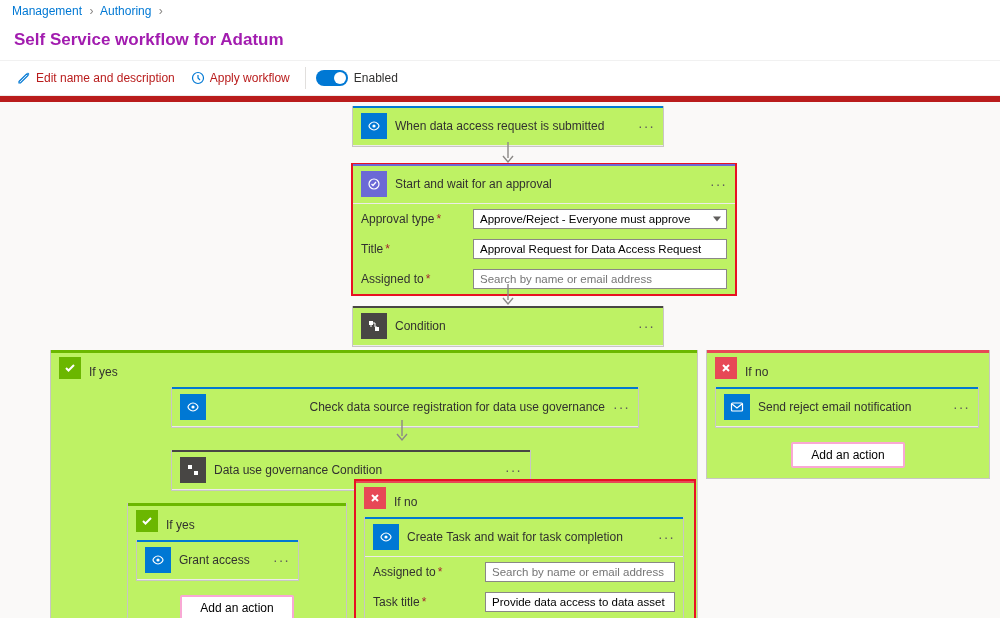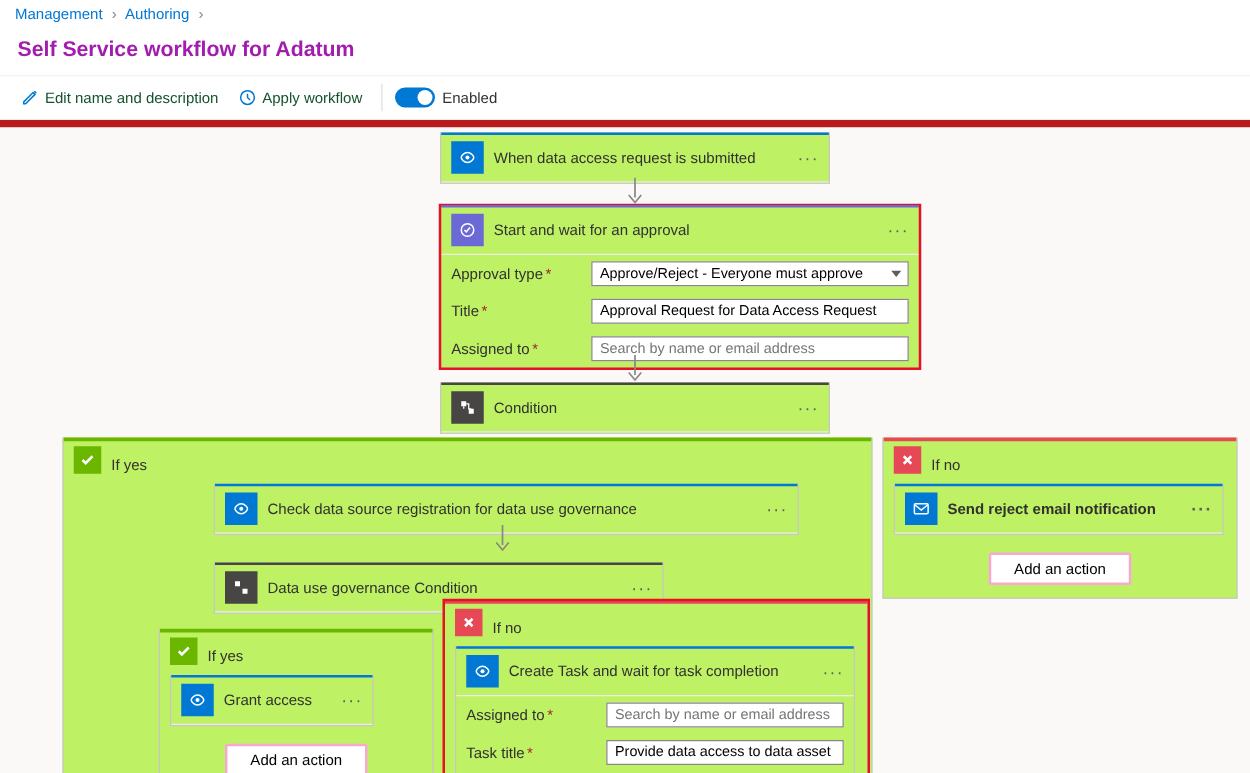--- a/index.html
+++ b/index.html
@@ -3,21 +3,21 @@
 <meta charset="utf-8">
 <style>
   * { box-sizing: border-box; margin: 0; padding: 0; }
   body { font-family: "Segoe UI", Arial, sans-serif; font-size: 12px; color: #323130; background: #fff; }
   a { color: #0078d4; text-decoration: none; }
   .topbar { background: #fff; border-bottom: 6px solid #b91c1c; }
   .breadcrumb { padding: 4px 12px; font-size: 12px; color: #0078d4; }
   .breadcrumb .sep { color: #8a8886; padding: 0 4px; }
   .title { font-size: 17px; font-weight: 600; padding: 8px 12px 10px 14px; color: #a21caf; }
   .toolbar { display: flex; align-items: center; gap: 6px; padding: 6px 12px; border-top: 1px solid #f1f1f1; border-bottom: 1px solid #edebe9; font-size: 12px; }
-  .toolbar .tool { display: flex; align-items: center; gap: 5px; color: #14532d; cursor: pointer; padding: 3px 5px; }
+  .toolbar .tool { display: flex; align-items: center; gap: 5px; color: #b91c1c; cursor: pointer; padding: 3px 5px; }
   .toolbar .divider { width:1px; height:22px; background:#e1dfdd; margin:0 4px;}
   .icon { display:inline-flex; align-items:center; justify-content:center; width:14px; height:14px; }
   .toggle { width:32px; height:16px; border-radius:10px; background:#0078d4; position:relative; display:inline-block; }
   .toggle::after { content:""; position:absolute; right:2px; top:2px; width:12px; height:12px; border-radius:50%; background:#fff; }
   .canvas { background:#faf9f8; padding:10px; min-height:520px; position:relative; }
 
   .card { background:#bef264; border:1px solid #c8c6c4; position:absolute; }
   .card-head { display:flex; align-items:center; gap:8px; padding:6px 8px; border-bottom:1px solid #edebe9; }
   .card-head .label { flex:1; font-size:12px; }
   .card-head .dots { color:#605e5c; cursor:pointer; font-size:14px; letter-spacing:1px; }
@@ -160,21 +160,21 @@
     <div class="branch-strip" style="background:#6bb700;"></div>
     <div class="panel-head">
       <div class="badge b-green" style="width:22px;height:22px;">
         <svg width="14" height="14" viewBox="0 0 14 14">
             <path d="M3 7l2.5 2.5L11 4" stroke="#fff" stroke-width="2" fill="none"></path>
           </svg>
       </div>
       <div class="plabel">If yes</div>
     </div>
 
-    <div class="card" style="position:relative; left:120px; top:4px; width:468px; margin-bottom:6px;">
+    <div class="card" style="position:relative; left:120px; top:4px; width:468px; margin-bottom:6px;text-align:right;">
       <div class="top-strip"></div>
       <div class="card-head">
         <div class="badge b-blue">
           <svg width="16" height="16" viewBox="0 0 16 16">
               <path d="M8 4c3 0 5 3 5 4s-2 4-5 4-5-3-5-4 2-4 5-4Z" fill="none" stroke="#fff" stroke-width="1.2"></path>
               <circle cx="8" cy="8" r="1.6" fill="#fff"></circle>
             </svg>
         </div>
         <div class="label">Check data source registration for data use governance</div>
         <div class="dots">···</div>
@@ -268,21 +268,21 @@
   <div class="card" style="left:706px; top:248px; width:284px; border-top:none;">
     <div class="branch-strip" style="background:#e74856;"></div>
     <div class="panel-head">
       <div class="badge b-red" style="width:22px;height:22px;">
         <svg width="14" height="14" viewBox="0 0 14 14">
             <path d="M4 4l6 6M10 4l-6 6" stroke="#fff" stroke-width="2"></path>
           </svg>
       </div>
       <div class="plabel">If no</div>
     </div>
-    <div class="card" style="position:relative; left:8px; top:4px; width:264px;font-weight:bold;">
+    <div class="card" style="position:relative; left:8px; top:4px; width:264px;">
       <div class="top-strip"></div>
       <div class="card-head">
         <div class="badge b-blue2">
           <svg width="16" height="16" viewBox="0 0 16 16">
               <rect x="2.5" y="4" width="11" height="8" rx="1" fill="none" stroke="#fff" stroke-width="1.2"></rect>
               <path d="M3 5l5 4 5-4" stroke="#fff" fill="none" stroke-width="1.2"></path>
             </svg>
         </div>
         <div class="label">Send reject email notification</div>
         <div class="dots">···</div>

